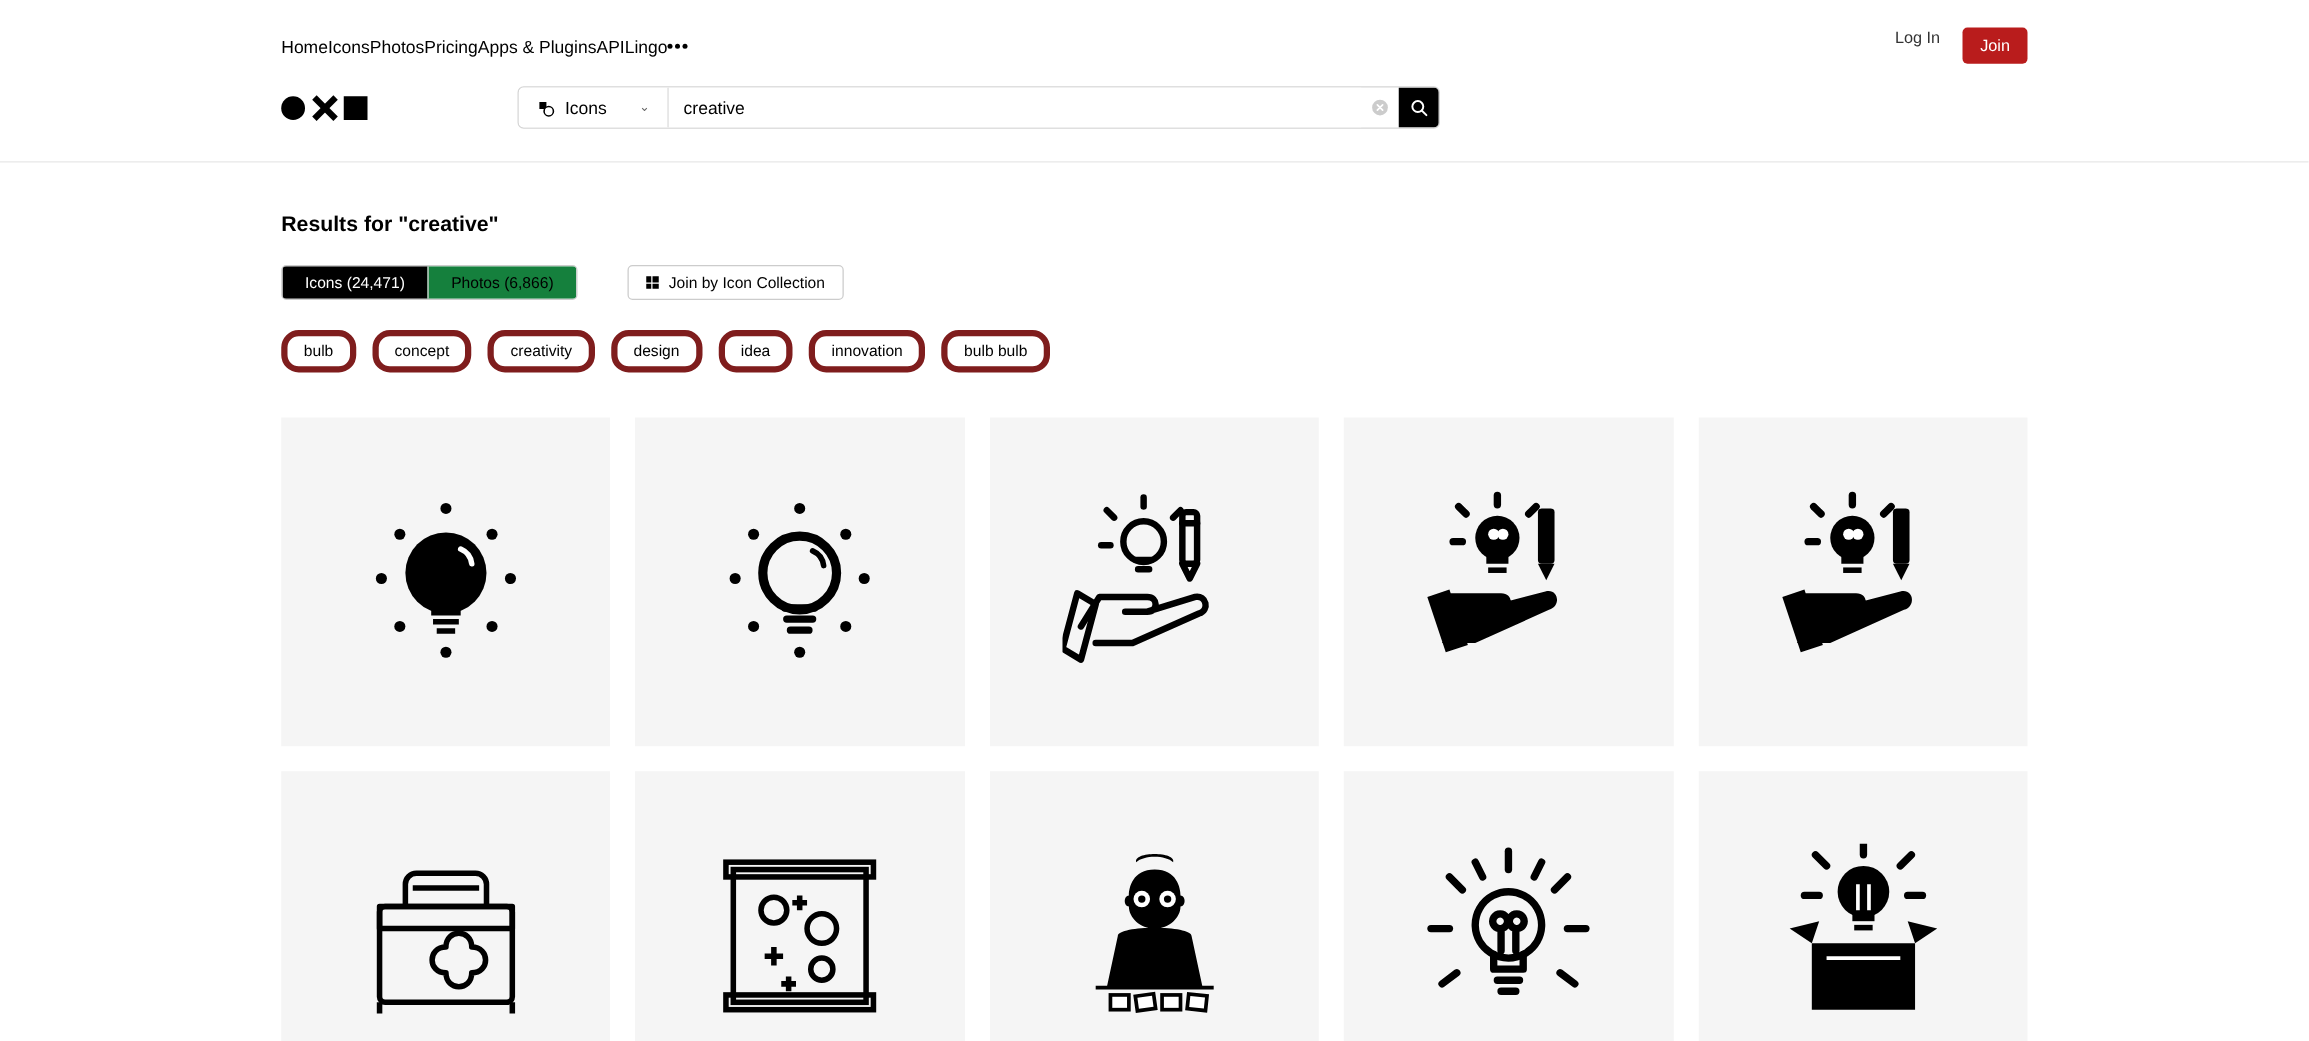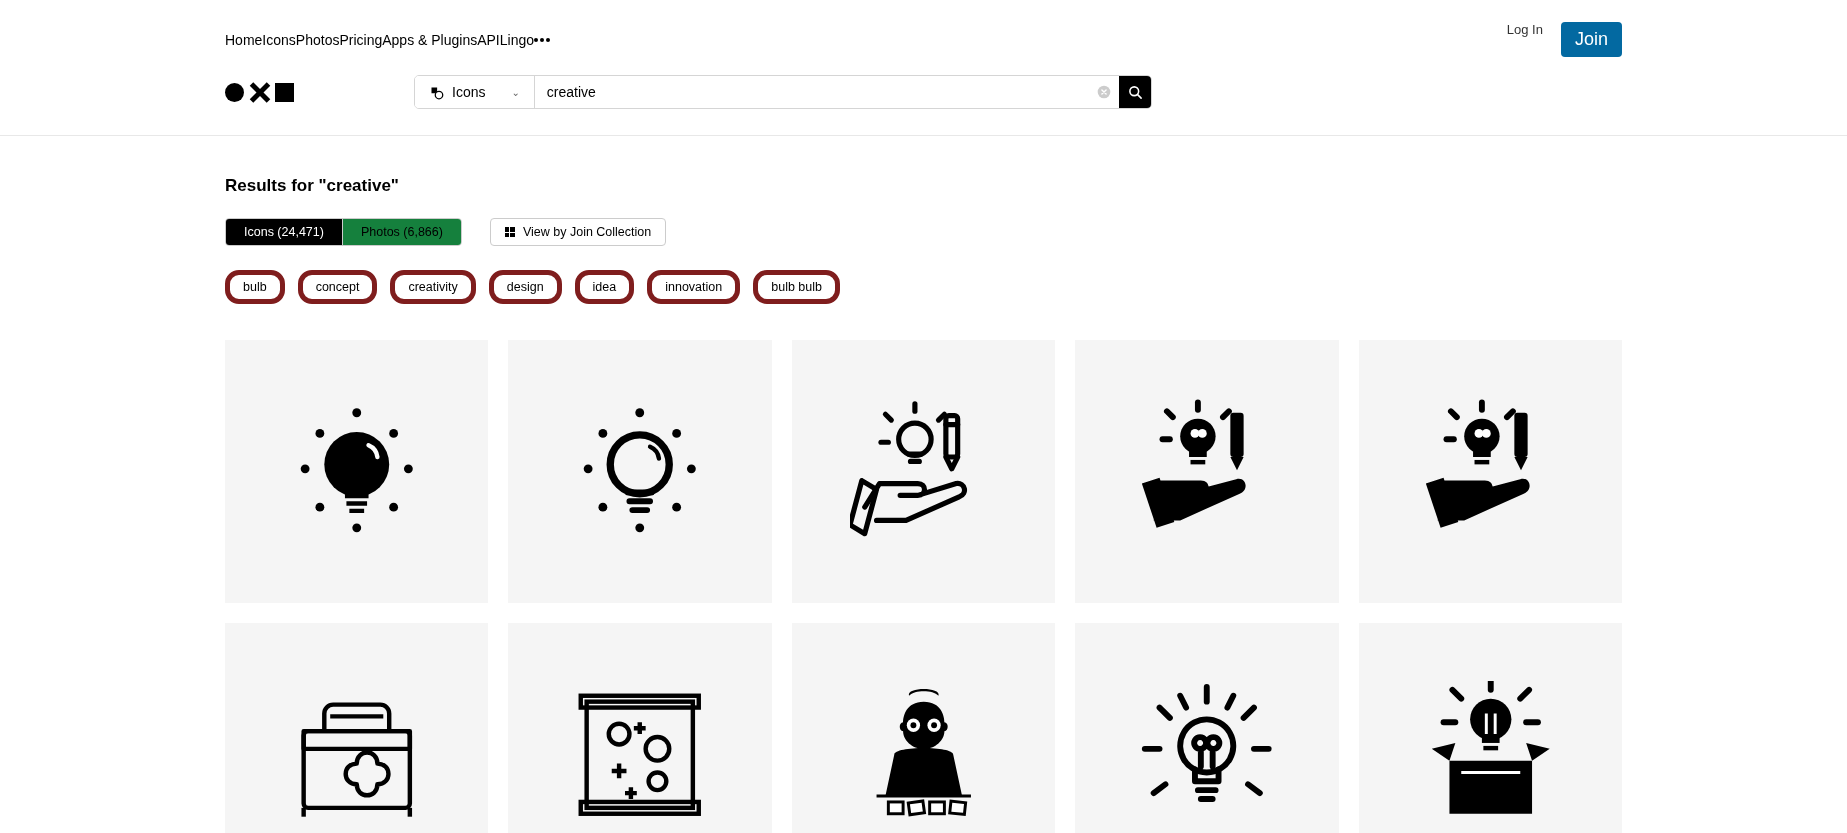--- a/index.html
+++ b/index.html
@@ -4,21 +4,21 @@
 <style>
   * { margin: 0; padding: 0; box-sizing: border-box; }
   body { font-family: -apple-system, BlinkMacSystemFont, "Segoe UI", Helvetica, Arial, sans-serif; color: #000; background: #fff; }
   
   
   .topnav { display: flex; align-items: center; justify-content: space-between; padding: 22px 0 18px 0; }
   .topnav-left { display: flex; align-items: center; margin-left: 225px; }
   .topnav-left a { text-decoration: none; color: #000; font-size: 14px; cursor: pointer; }
   .topnav-right { display: flex; gap: 18px; align-items: flex-start; margin-right: 225px; }
   .topnav-right .login { font-size: 13px; color: #333; cursor: pointer; }
-  .topnav-right .join { background: #0369a1; color: #fff; font-size: 18px; padding: 7px 14px; border-radius: 4px; cursor: pointer; border: none; }
+  .topnav-right .join { background: #b91c1c; color: #fff; font-size: 13px; padding: 7px 14px; border-radius: 4px; cursor: pointer; border: none; }
   .more-dots { display: flex; gap: 2px; cursor: pointer; }
   .more-dots span { width: 4px; height: 4px; background: #000; border-radius: 50%; display: inline-block; }
   
   
   .search-row { display: flex; align-items: center; padding: 0 225px 26px 225px; }
   .logo { display: flex; gap: 6px; align-items: center; }
   .logo-shape { display: inline-block; }
   .logo-circle { width: 19px; height: 19px; background: #000; border-radius: 50%; }
   .logo-x { width: 19px; height: 19px; position: relative; }
   .logo-x::before, .logo-x::after { content: ""; position: absolute; width: 24px; height: 5px; background: #000; top: 7px; left: -2px; }
@@ -34,21 +34,21 @@
   .clear-btn { background: none; border: none; color: #bbb; font-size: 16px; padding: 0 8px; cursor: pointer; display: flex; align-items: center; }
   .search-btn { background: #000; border: none; width: 32px; display: flex; align-items: center; justify-content: center; cursor: pointer; }
   .search-btn svg { width: 15px; height: 15px; }
   
   .divider { border-bottom: 1px solid #e8e8e8; width: 100%; }
   
   
   .results-area { padding: 40px 225px 0 225px; }
   .results-title { font-size: 17px; font-weight: 700; margin-bottom: 22px; }
   
-  .tab-row { display: flex; gap: 28px; align-items: center; margin-bottom: 24px; }
+  .tab-row { display: flex; gap: 40px; align-items: center; margin-bottom: 24px; }
   .tab-group { display: flex; border: 1px solid #ccc; border-radius: 4px; overflow: hidden; }
   .tab-btn { padding: 6px 18px; font-size: 12.5px; background: #15803d; border: none; cursor: pointer; }
   .tab-btn.active { background: #000; color: #fff; }
   .tab-btn + .tab-btn { border-left: 1px solid #ccc; }
   .collection-btn { display: flex; align-items: center; gap: 8px; padding: 6px 14px; font-size: 12.5px; background: #fff; border: 1px solid #ccc; border-radius: 4px; cursor: pointer; }
   .grid-icon { display: inline-grid; grid-template-columns: 1fr 1fr; gap: 1px; width: 10px; height: 10px; }
   .grid-icon span { background: #000; }
   
   .chips { display: flex; gap: 13px; margin-bottom: 36px; flex-wrap: wrap; }
   .chip { padding: 5px 13px; font-size: 12.5px; border: 5px solid #7f1d1d; border-radius: 14px; cursor: pointer; background: #fff; }
@@ -289,21 +289,21 @@
       <button class="tab-btn active">Icons (24,471)</button>
       <button class="tab-btn">Photos (6,866)</button>
     </div>
     <button class="collection-btn">
       <span class="grid-icon">
           <span></span>
           <span></span>
           <span></span>
           <span></span>
         </span>
-      <span>View by Join Collection</span>
+      <span>Join by Icon Collection</span>
     </button>
   </div>
 
   <div class="chips">
     <button class="chip">bulb</button>
     <button class="chip">concept</button>
     <button class="chip">creativity</button>
     <button class="chip">design</button>
     <button class="chip">idea</button>
     <button class="chip">innovation</button>

